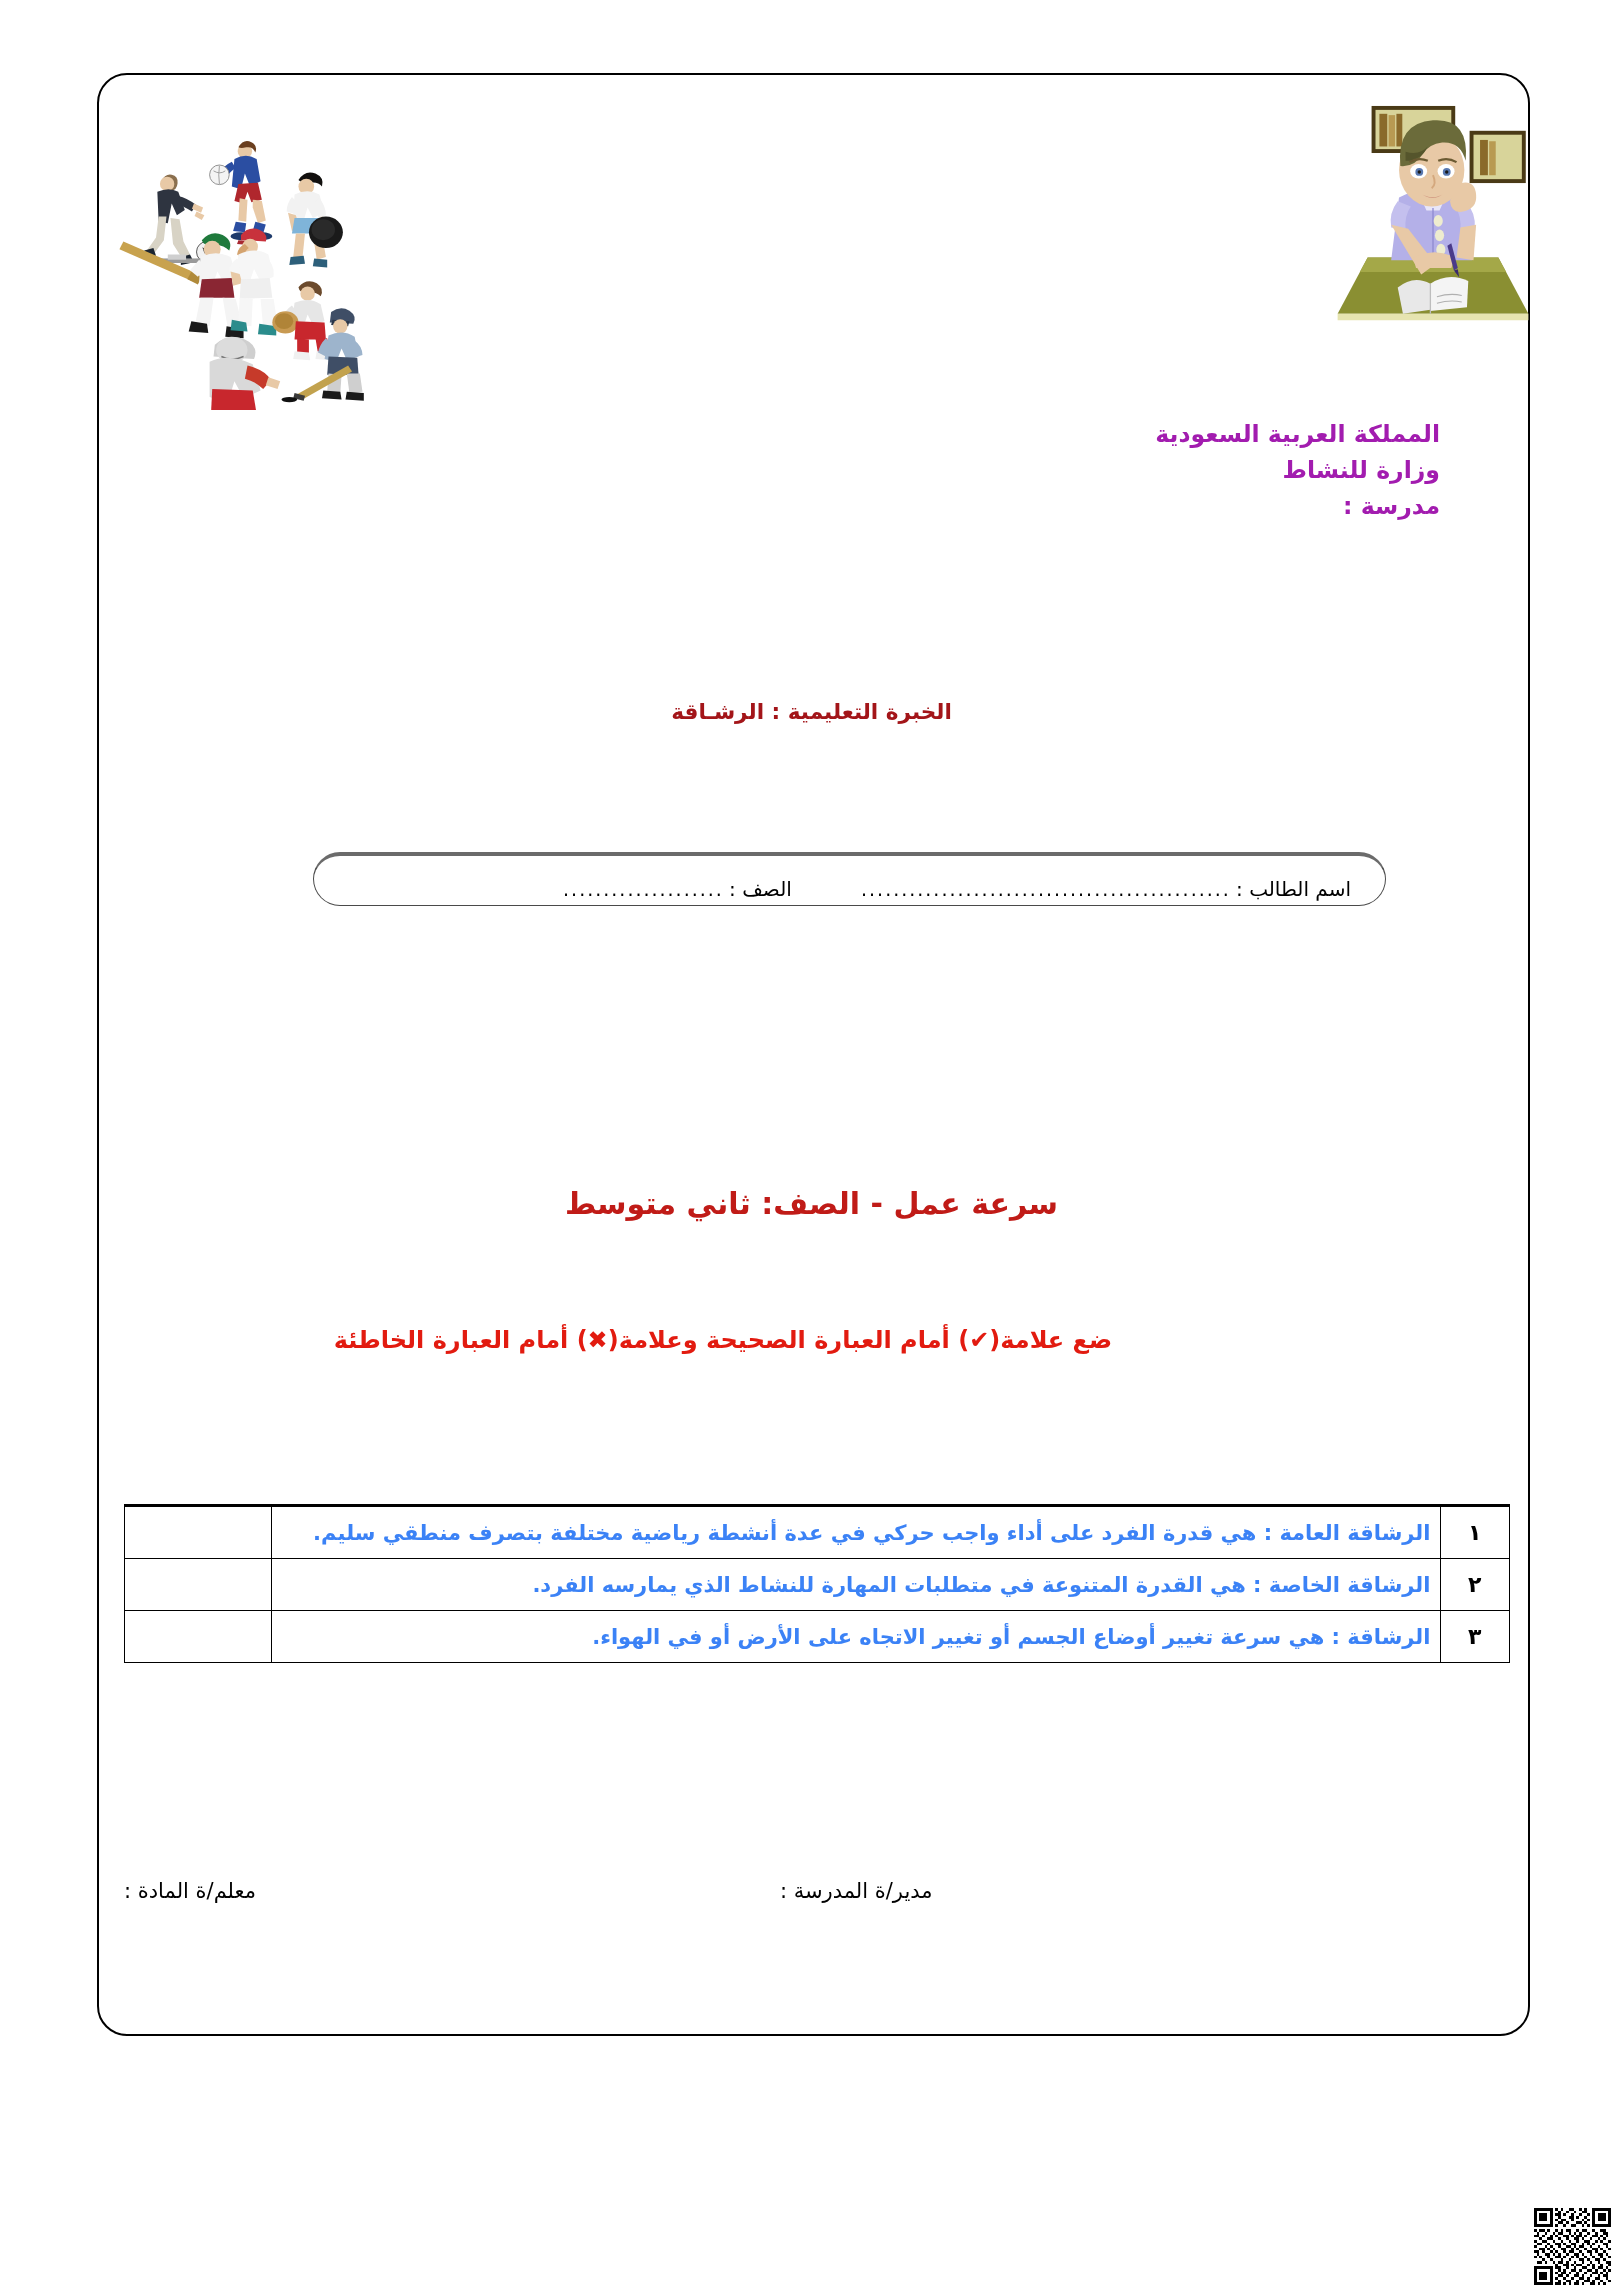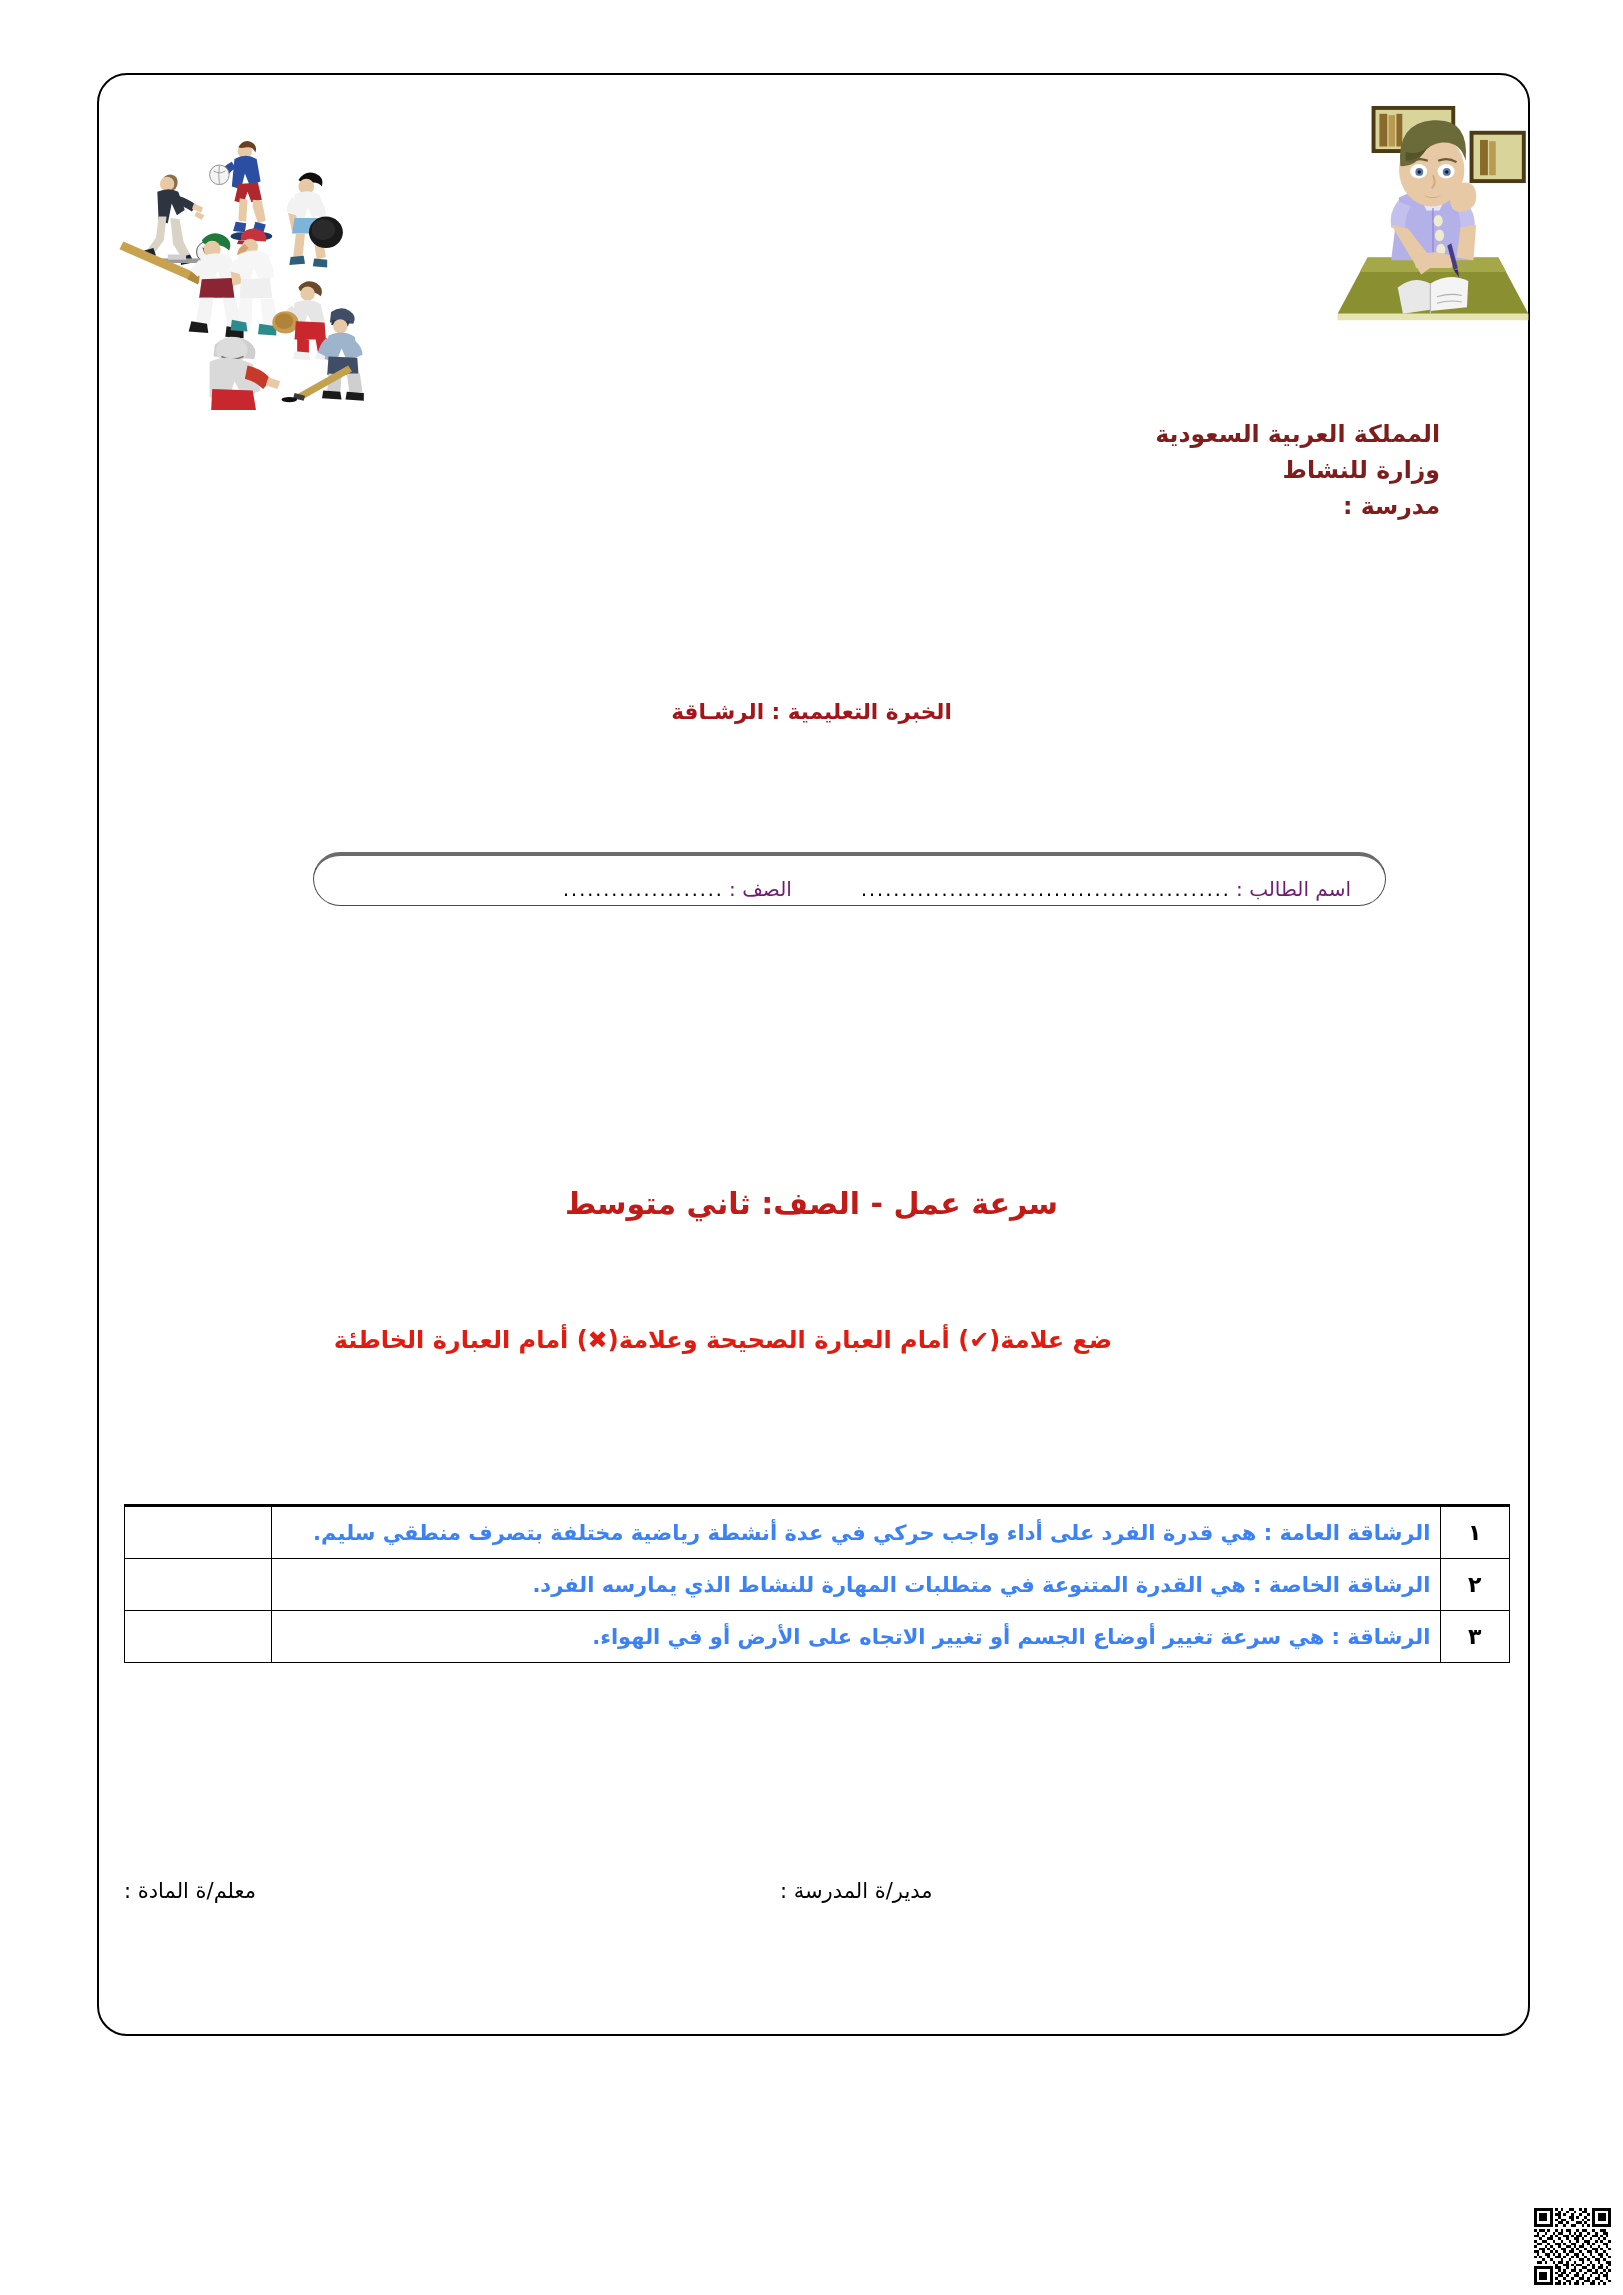--- a/index.html
+++ b/index.html
@@ -52,21 +52,21 @@
     right: 183px;
     top: 417px;
     text-align: right;
     direction: rtl;
     line-height: 1.52;
   }
   .ministry-line {
     font-family: "DejaVu Sans", sans-serif;
     font-size: 23.6px;
     font-weight: 700;
-    color: #7f1d1d;
+    color: #a21caf;
     white-space: nowrap;
     letter-spacing: 0.3px;
   }
 
   
   .experience-line {
     position: absolute;
     left: 0;
     top: 699px;
     width: 1623px;
@@ -104,21 +104,21 @@
     display: flex;
     flex-direction: row;
     align-items: baseline;
     direction: rtl;
     white-space: nowrap;
   }
   .field-label {
     font-family: "DejaVu Sans", sans-serif;
     font-size: 20px;
     font-weight: 400;
-    color: #701a75;
+    color: #000000;
   }
   .dot-fill {
     font-family: "DejaVu Sans", sans-serif;
     font-size: 19px;
     color: #000000;
     letter-spacing: 2px;
     margin-right: 5.2px;
     overflow: hidden;
     display: inline-block;
     vertical-align: baseline;

